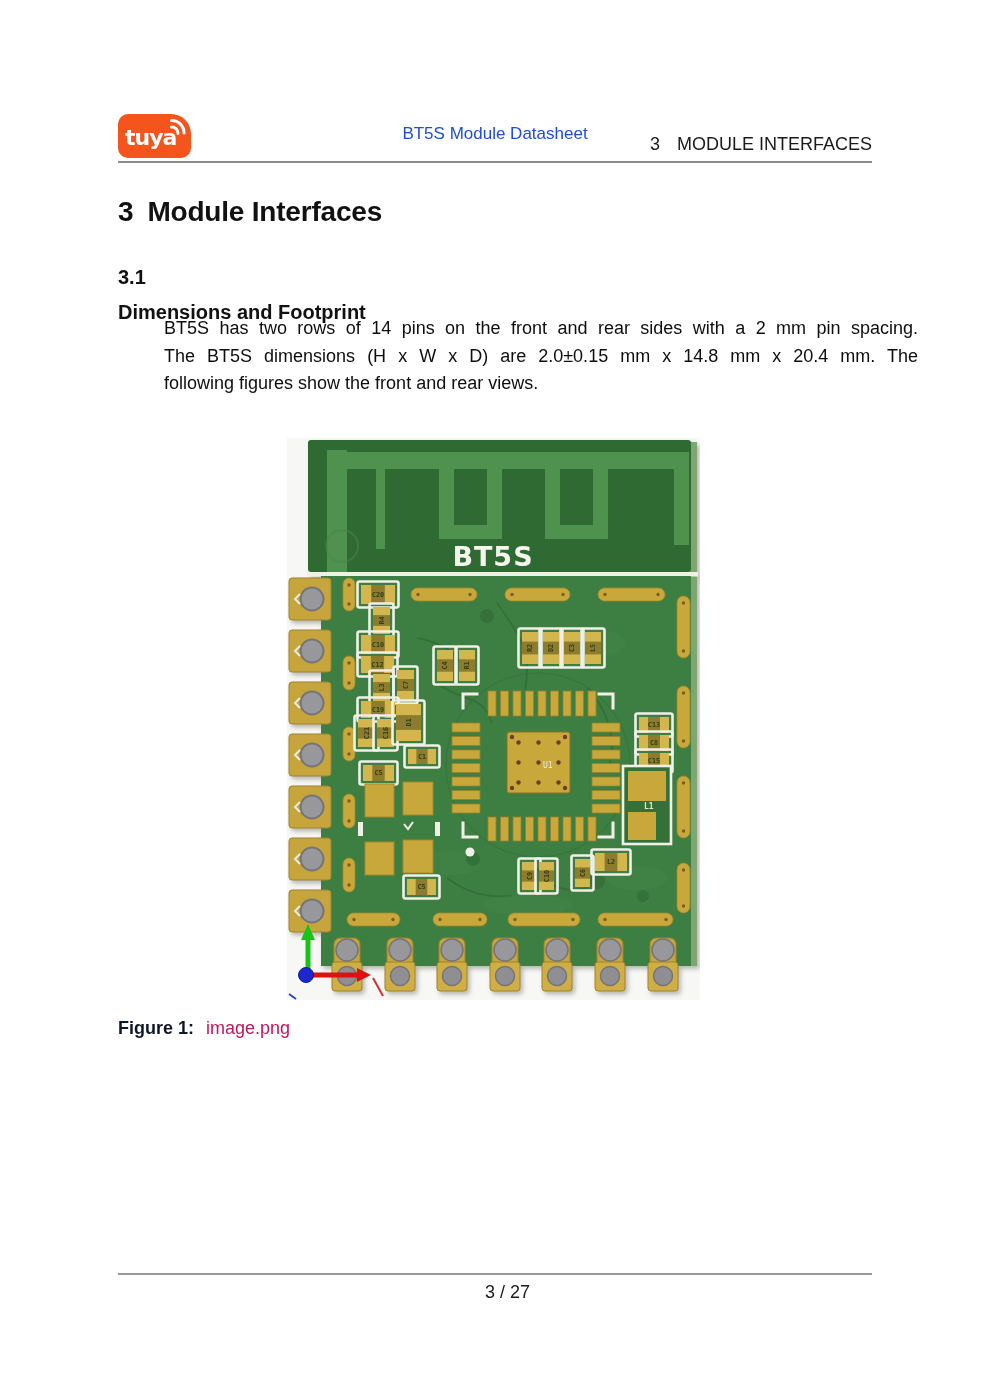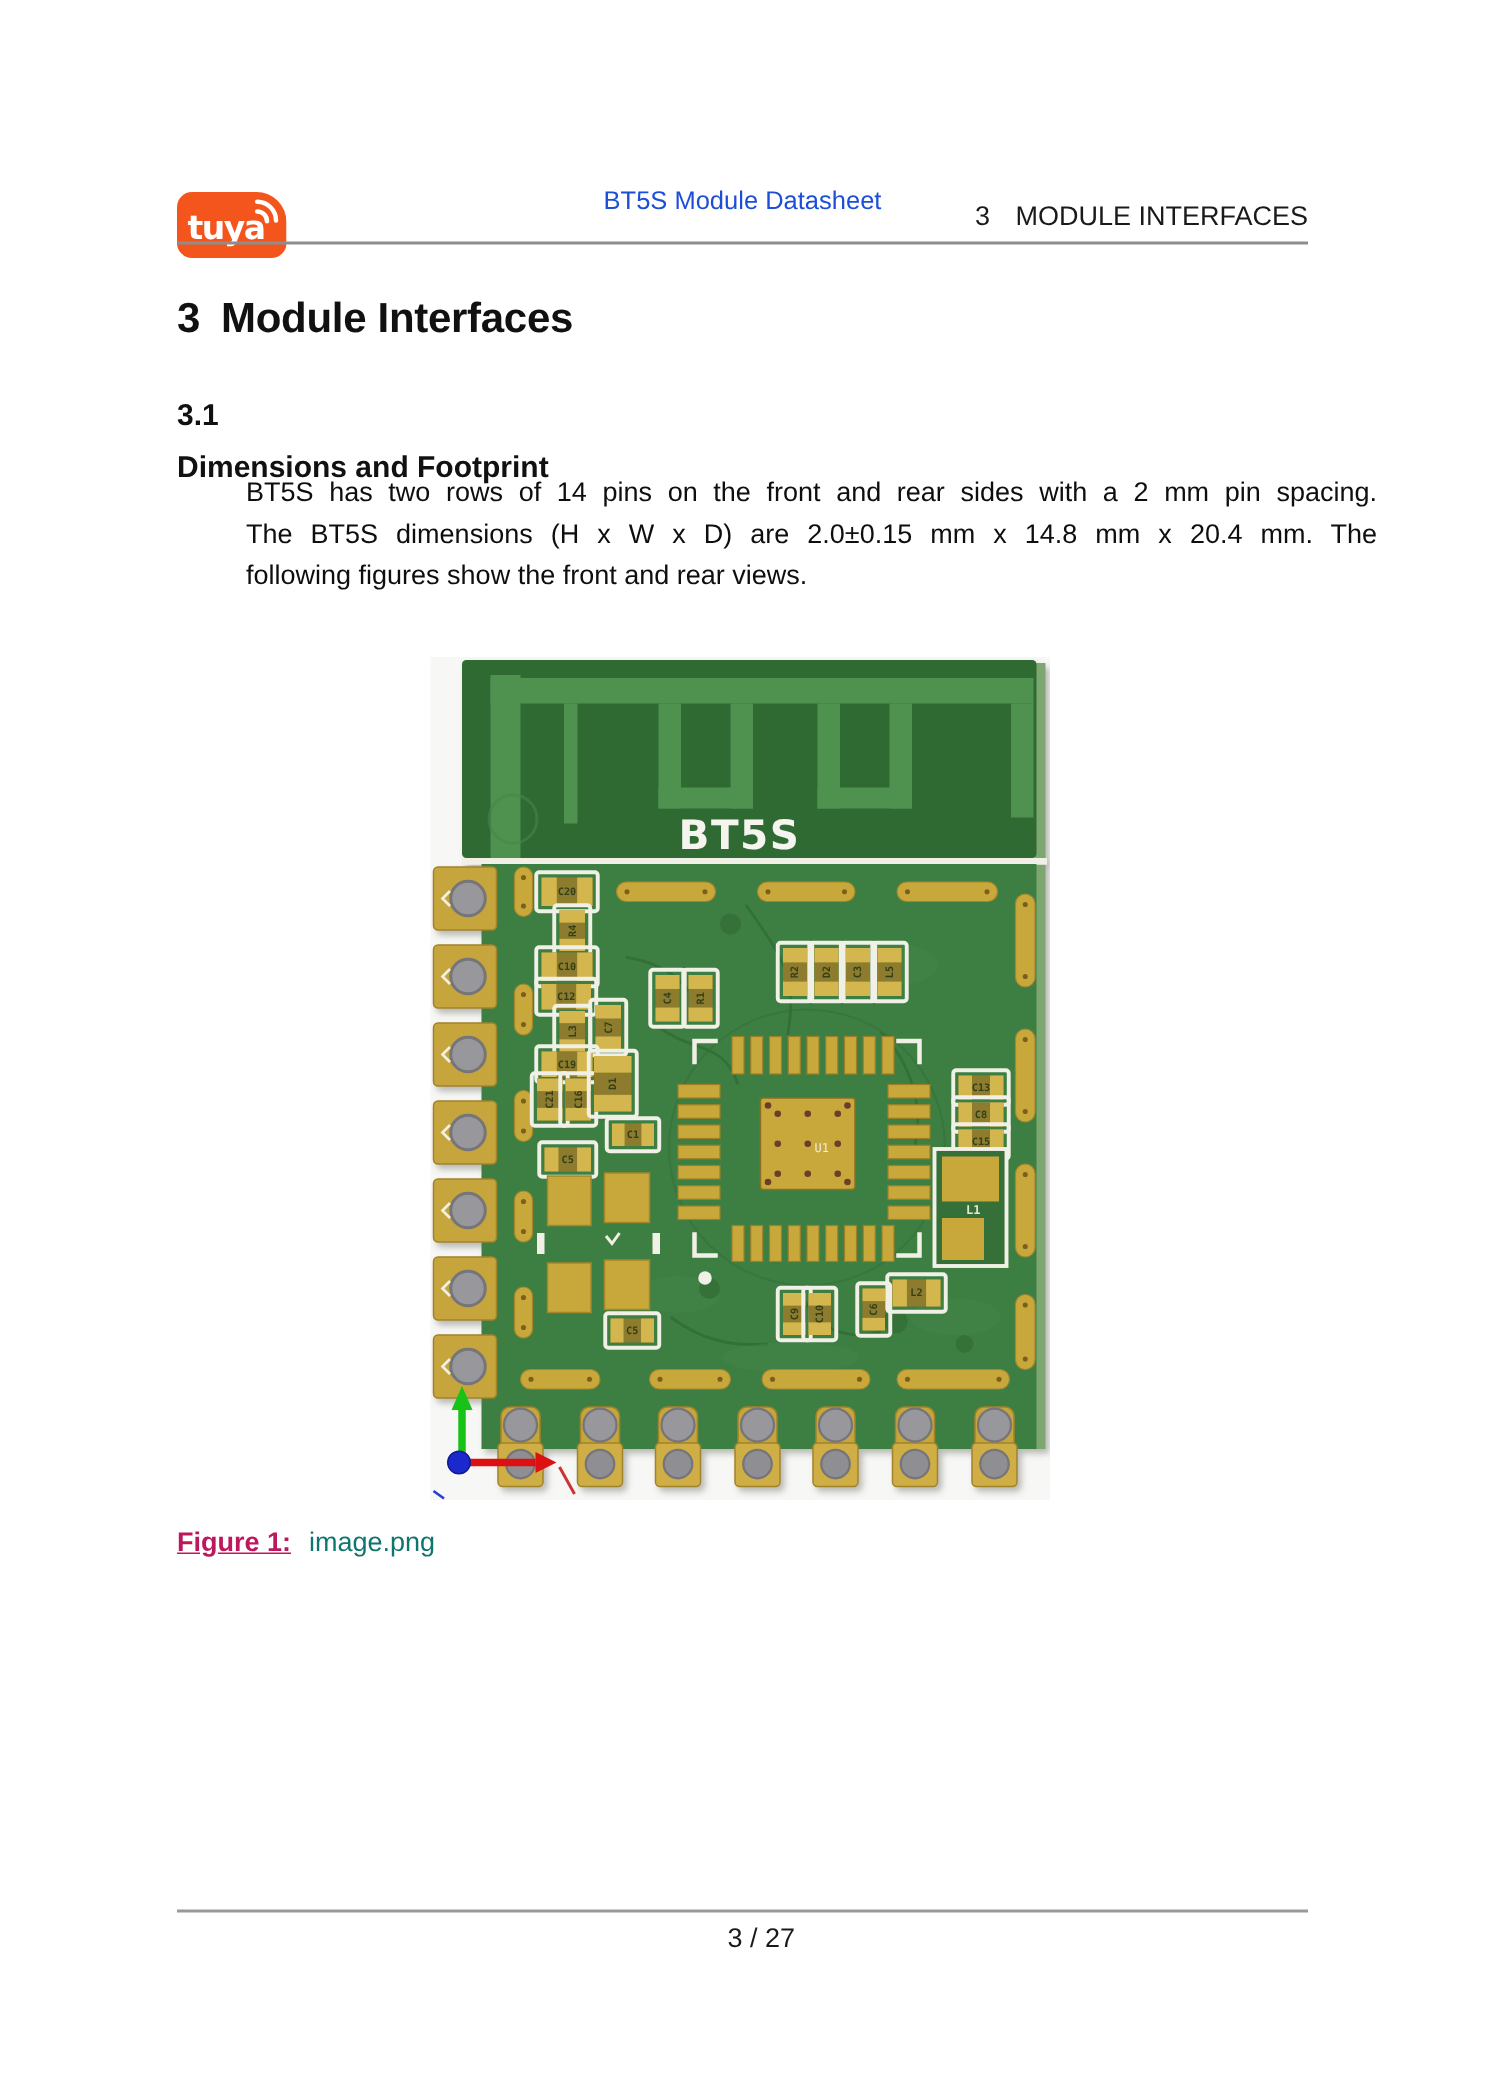--- a/index.html
+++ b/index.html
@@ -1,38 +1,38 @@
 <!DOCTYPE html>
 <html><head>
 <meta charset="utf-8">
 <style>
   html,body{margin:0;padding:0;}
   body{width:990px;height:1400px;background:#ffffff;font-family:"Liberation Sans",sans-serif;color:#111;}
   .page{position:relative;width:990px;height:1400px;background:#fff;overflow:hidden;}
 
   
-  .logo{position:absolute;left:118px;top:128px;width:90px;height:44px;}
+  .logo{position:absolute;left:118px;top:114px;width:90px;height:44px;}
   .doc-title{position:absolute;left:0;right:0;top:124px;text-align:center;font-size:17px;color:#1d4ed8;}
   .header-right{position:absolute;right:118px;top:134px;font-size:18px;color:#1a1a1a;display:flex;gap:17px;}
   .header-rule{position:absolute;left:118px;top:161px;width:754px;height:2px;background:#8d8d8d;}
 
   
   .h1{position:absolute;left:118px;top:196px;font-size:28px;font-weight:bold;display:flex;gap:14px;letter-spacing:-0.2px;}
   .h2{position:absolute;left:118px;top:266px;font-size:20px;font-weight:bold;display:flex;gap:12px;flex-direction:column;}
 
   
   .para{position:absolute;left:118px;top:315px;width:754px;font-size:18px;line-height:27.5px;color:#0e0e0e;margin-left:46px;}
   .para .line{text-align:justify;}
   .para .line.just{text-align-last:justify;}
 
   
   .figure-wrap{position:absolute;left:287px;top:438px;width:413px;height:562px;background:#f7f7f5;}
   .caption{position:absolute;left:118px;top:1018px;font-size:18px;}
-  .caption .cap-label{font-weight:bold;color:#be185d;text-decoration:underline;}
-  .caption .cap-file{color:#0f766e;margin-left:7px;}
+  .caption .cap-label{font-weight:bold;color:#0f172a;}
+  .caption .cap-file{color:#be185d;margin-left:7px;}
 
   
   .footer-rule{position:absolute;left:118px;top:1273px;width:754px;height:2px;background:#999;}
   .page-num{position:absolute;left:0;right:0;top:1282px;text-align:center;font-size:18px;color:#1a1a1a;margin-left:25px;}
 </style>
 </head>
 <body>
 
 <div class="page">
 

